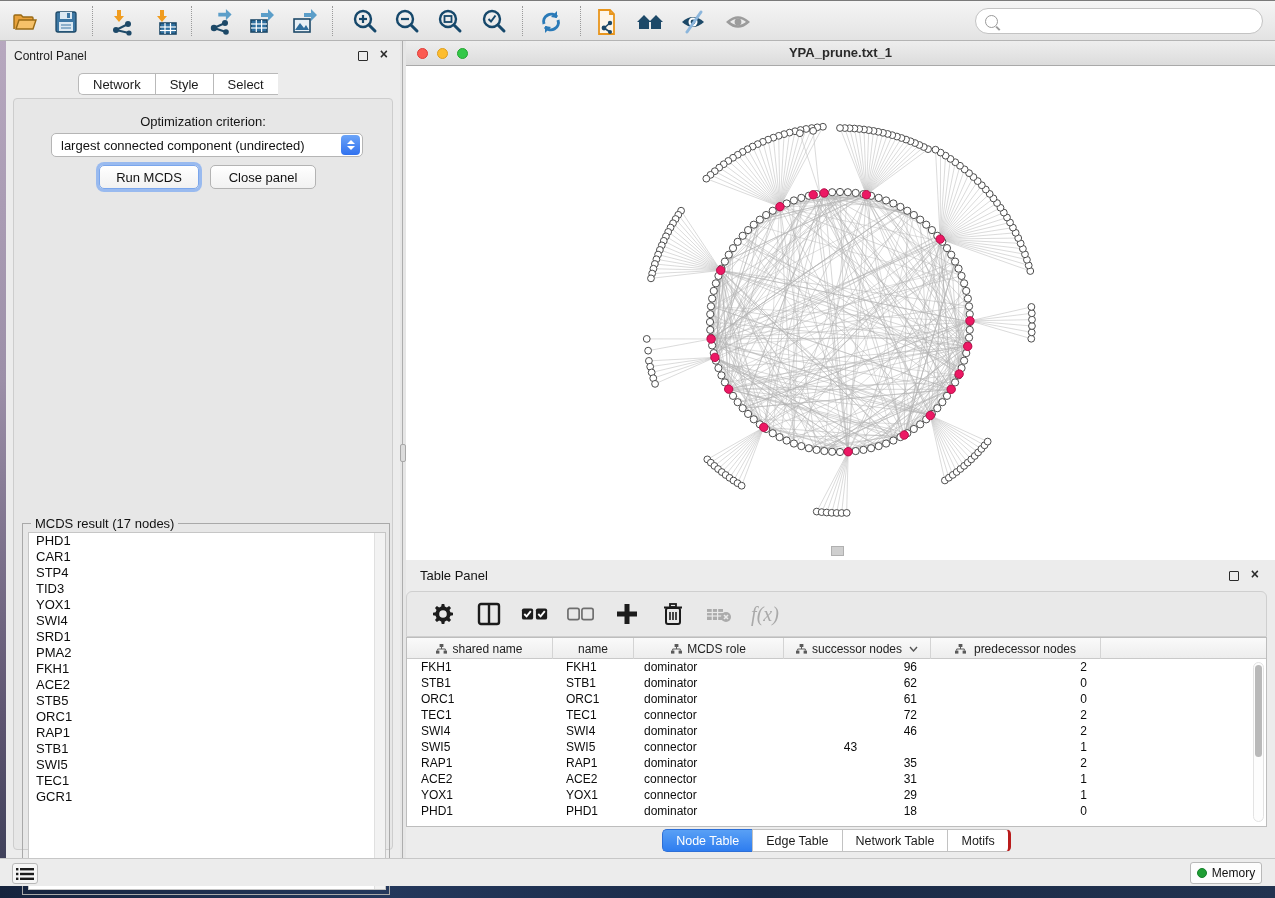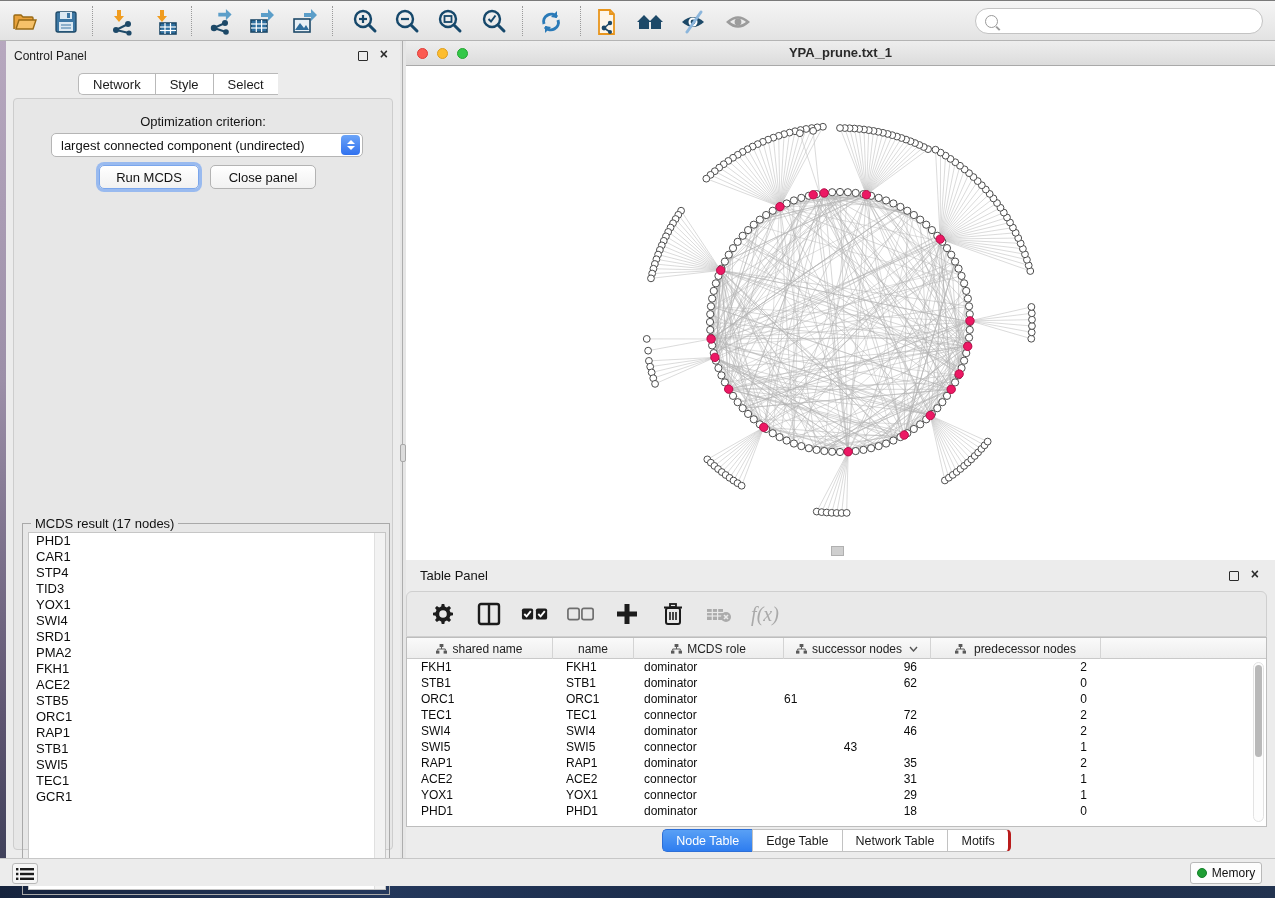--- a/index.html
+++ b/index.html
@@ -1201,21 +1201,21 @@
             <div class="td" style="width: 146px; padding-left: 14px;">STB1</div>
             <div class="td" style="width: 81px; padding-left: 13px;">STB1</div>
             <div class="td" style="width: 150px; padding-left: 10px;">dominator</div>
             <div class="td" style="width: 147px; text-align: right; padding-right: 14px;">62</div>
             <div class="td" style="width: 170px; text-align: right; padding-right: 14px;">0</div>
           </div>
           <div class="trow">
             <div class="td" style="width: 146px; padding-left: 14px;">ORC1</div>
             <div class="td" style="width: 81px; padding-left: 13px;">ORC1</div>
             <div class="td" style="width: 150px; padding-left: 10px;">dominator</div>
-            <div class="td" style="width: 147px; padding-right: 14px;">61</div>
+            <div class="td" style="width: 147px; text-align: right; padding-right: 14px;">61</div>
             <div class="td" style="width: 170px; text-align: right; padding-right: 14px;">0</div>
           </div>
           <div class="trow">
             <div class="td" style="width: 146px; padding-left: 14px;">TEC1</div>
             <div class="td" style="width: 81px; padding-left: 13px;">TEC1</div>
             <div class="td" style="width: 150px; padding-left: 10px;">connector</div>
             <div class="td" style="width: 147px; text-align: right; padding-right: 14px;">72</div>
             <div class="td" style="width: 170px; text-align: right; padding-right: 14px;">2</div>
           </div>
           <div class="trow">

